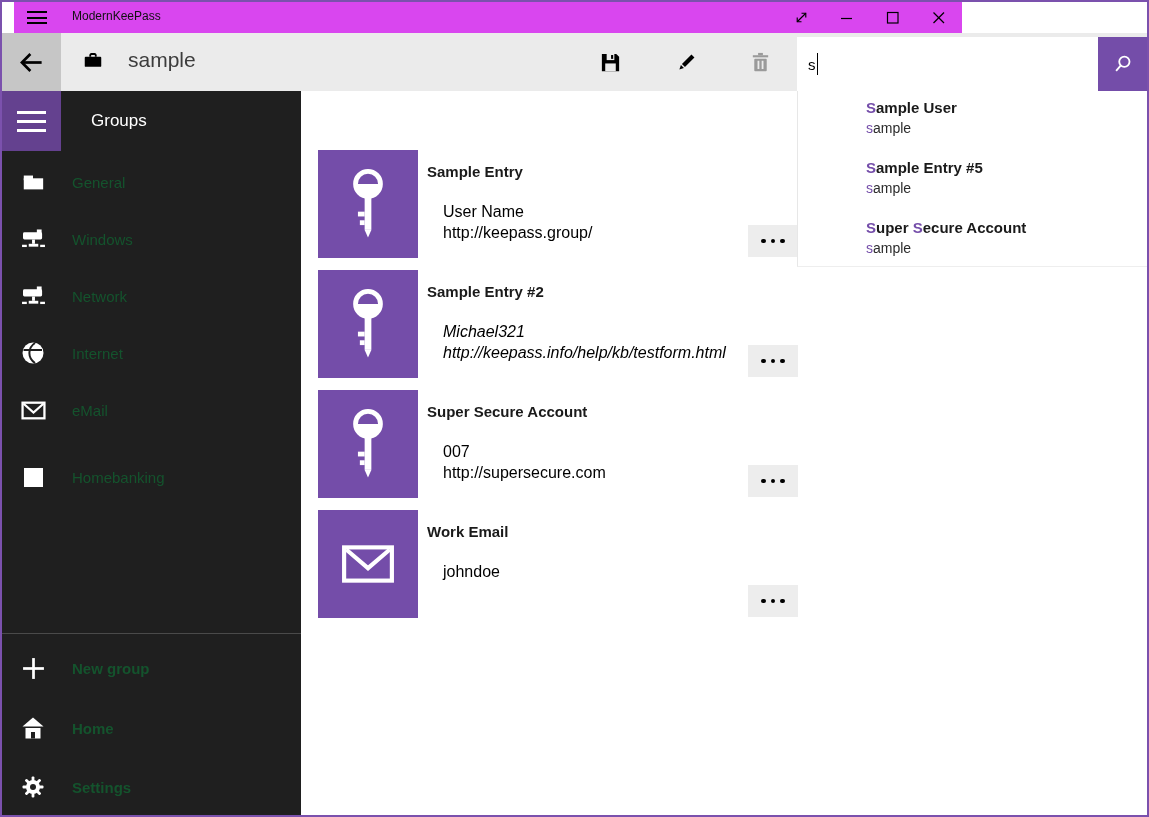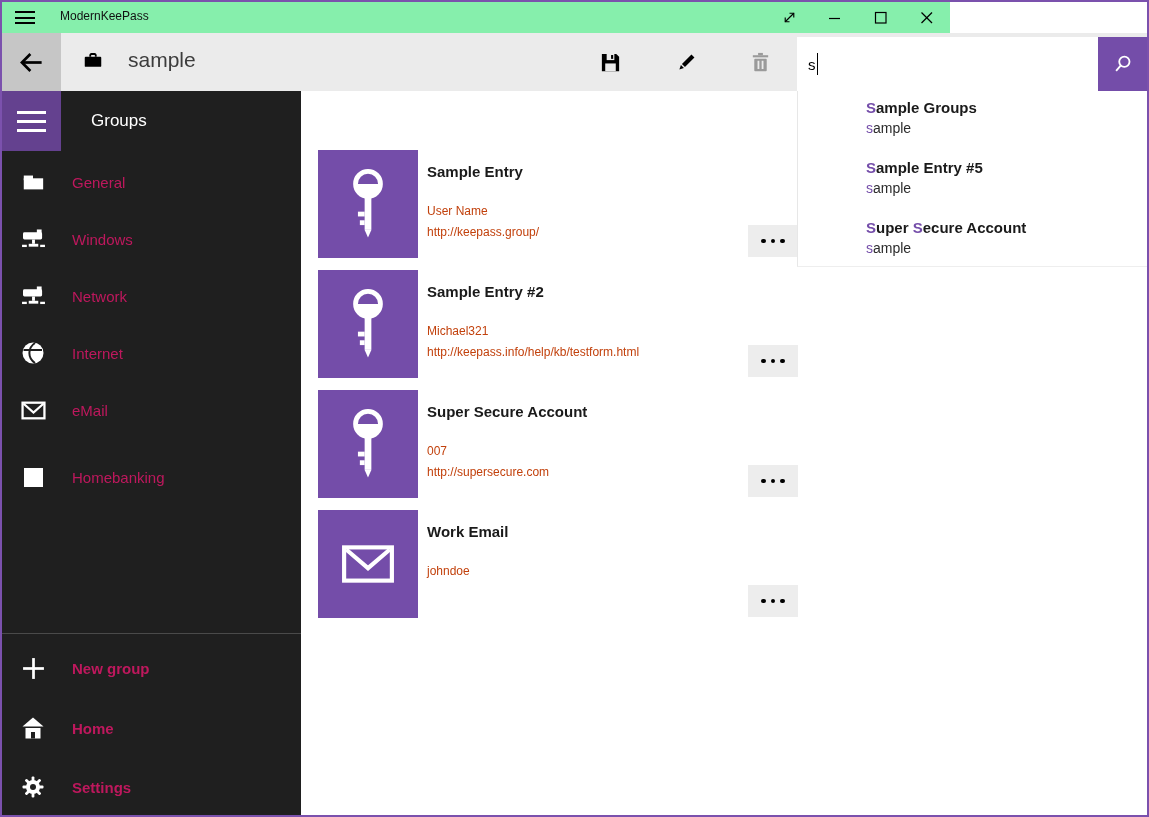--- a/index.html
+++ b/index.html
@@ -1,21 +1,21 @@
 <!DOCTYPE html>
 <html><head>
 <meta charset="utf-8">
 <style>
   html,body{margin:0;padding:0;background:#bfbfbf;font-family:"Liberation Sans",sans-serif;}
   *{box-sizing:border-box;}
   .window{position:relative;width:1149px;height:817px;background:#fff;border:2px solid #7b51ad;overflow:hidden;}
   .abs{position:absolute;}
 
   
-  .titlebar{left:0;top:0;width:948px;height:31px;background:#86efac;}
+  .titlebar{left:12px;top:0;width:948px;height:31px;background:#d946ef;}
   .tb-burger{left:13px;top:9px;width:20px;height:13px;display:flex;flex-direction:column;justify-content:space-between;}
   .tb-burger div{height:2px;background:#000;}
   .tb-title{left:58px;top:7px;font-size:12px;color:#111;}
   .winbtns{right:0;top:0;height:31px;display:flex;}
   .winbtn{width:46px;height:31px;display:flex;align-items:center;justify-content:center;}
 
   
   .appbar{left:0;top:31px;width:1145px;height:58px;background:#ebebeb;}
   .backbtn{left:0;top:31px;width:59px;height:58px;background:#c6c6c6;display:flex;align-items:center;justify-content:center;}
   .db-icon{left:80px;top:48px;}
@@ -25,30 +25,30 @@
   
   .searchbox{left:795px;top:35px;width:301px;height:54px;background:#fff;display:flex;align-items:center;padding-left:11px;font-size:15px;color:#000;}
   .caret{display:inline-block;width:1.5px;height:22px;background:#000;margin-left:1px;}
   .searchbtn{left:1096px;top:35px;width:49px;height:54px;background:#744DA9;display:flex;align-items:center;justify-content:center;}
 
   
   .sidebar{left:0;top:89px;width:299px;height:724px;background:#1f1f1f;}
   .nav-burger{left:0;top:89px;width:59px;height:60px;background:#64418F;display:flex;flex-direction:column;justify-content:center;gap:6px;padding-left:15px;}
   .nav-burger div{width:29px;height:3px;background:#fff;}
   .pane-header{left:89px;top:89px;height:60px;display:flex;align-items:center;font-size:17px;font-weight:400;color:#fff;}
-  .navrow{left:0;width:299px;height:54px;display:flex;align-items:center;color:#be185d;font-size:15px;}
+  .navrow{left:0;width:299px;height:54px;display:flex;align-items:center;color:#14532d;font-size:15px;}
   .navrow .ic{position:absolute;left:18px;width:26px;height:26px;display:flex;align-items:center;justify-content:center;}
   .navrow .lbl{position:absolute;left:70px;}
   .navrow.bold .lbl{font-weight:700;}
   .pane-sep{left:0;top:631px;width:299px;height:1px;background:#4a4a4a;}
 
   
   .tile{width:100px;height:108px;background:#744DA9;display:flex;align-items:center;justify-content:center;}
   .e-title{left:425px;font-size:15px;font-weight:700;color:#1a1a1a;}
-  .e-sub{left:425px;font-size:12px;line-height:21px;color:#c2410c;}
+  .e-sub{left:441px;font-size:16px;line-height:21px;color:#000000;}
   .morebtn{left:746px;width:50px;height:32px;background:#ededed;display:flex;align-items:center;justify-content:center;gap:5px;}
   .morebtn i{width:4.5px;height:4.5px;border-radius:50%;background:#000;}
 
   
   .dropdown{left:795px;top:89px;width:350px;height:176px;background:#fff;border-left:1px solid #e7e7e7;border-bottom:1px solid #eee;}
   .sugg{position:absolute;left:68px;width:270px;height:48px;cursor:default;}
   .sugg .t{font-size:15px;font-weight:700;color:#1a1a1a;line-height:20px;}
   .sugg .s{font-size:14px;color:#2b2b2b;line-height:20px;}
   .hl{color:#744DA9;}
 
@@ -281,21 +281,21 @@
       <svg width="46" height="74" viewBox="0 0 48 76">
         <circle cx="24" cy="17" r="13" fill="none" stroke="#fff" stroke-width="5"></circle>
         <path d="M11 17 A13 13 0 0 0 37 17 Z" fill="#fff"></path>
         <rect x="20.5" y="29" width="7" height="36" fill="#fff"></rect>
         <polygon points="20.5,65 27.5,65 24,73" fill="#fff"></polygon>
         <rect x="13.5" y="46" width="7" height="5" fill="#fff"></rect>
         <rect x="15.5" y="55" width="5" height="5" fill="#fff"></rect>
       </svg>
     </div>
     <div class="abs e-title" style="top:281px;">Sample Entry #2</div>
-    <div class="abs e-sub" style="top:319px;">
+    <div class="abs e-sub" style="top:319px;font-style:italic;">
       <div>Michael321</div>
       <div>http://keepass.info/help/kb/testform.html</div>
     </div>
     <div class="abs morebtn" style="top:343px;">
         <i></i>
         <i></i>
         <i></i>
       </div>
   </div>
 
@@ -335,21 +335,21 @@
     </div>
     <div class="abs morebtn" style="top:583px;">
         <i></i>
         <i></i>
         <i></i>
       </div>
   </div>
 
   <div class="abs dropdown">
     <div class="sugg" style="top:7px;">
-      <div class="t"><span class="hl">S</span><span>ample Groups</span></div>
+      <div class="t"><span class="hl">S</span><span>ample User</span></div>
       <div class="s"><span class="hl">s</span><span>ample</span></div>
     </div>
     <div class="sugg" style="top:67px;">
       <div class="t"><span class="hl">S</span><span>ample Entry #5</span></div>
       <div class="s"><span class="hl">s</span><span>ample</span></div>
     </div>
     <div class="sugg" style="top:127px;">
       <div class="t"><span class="hl">S</span><span>uper </span><span class="hl">S</span><span>ecure Account</span></div>
       <div class="s"><span class="hl">s</span><span>ample</span></div>
     </div>

